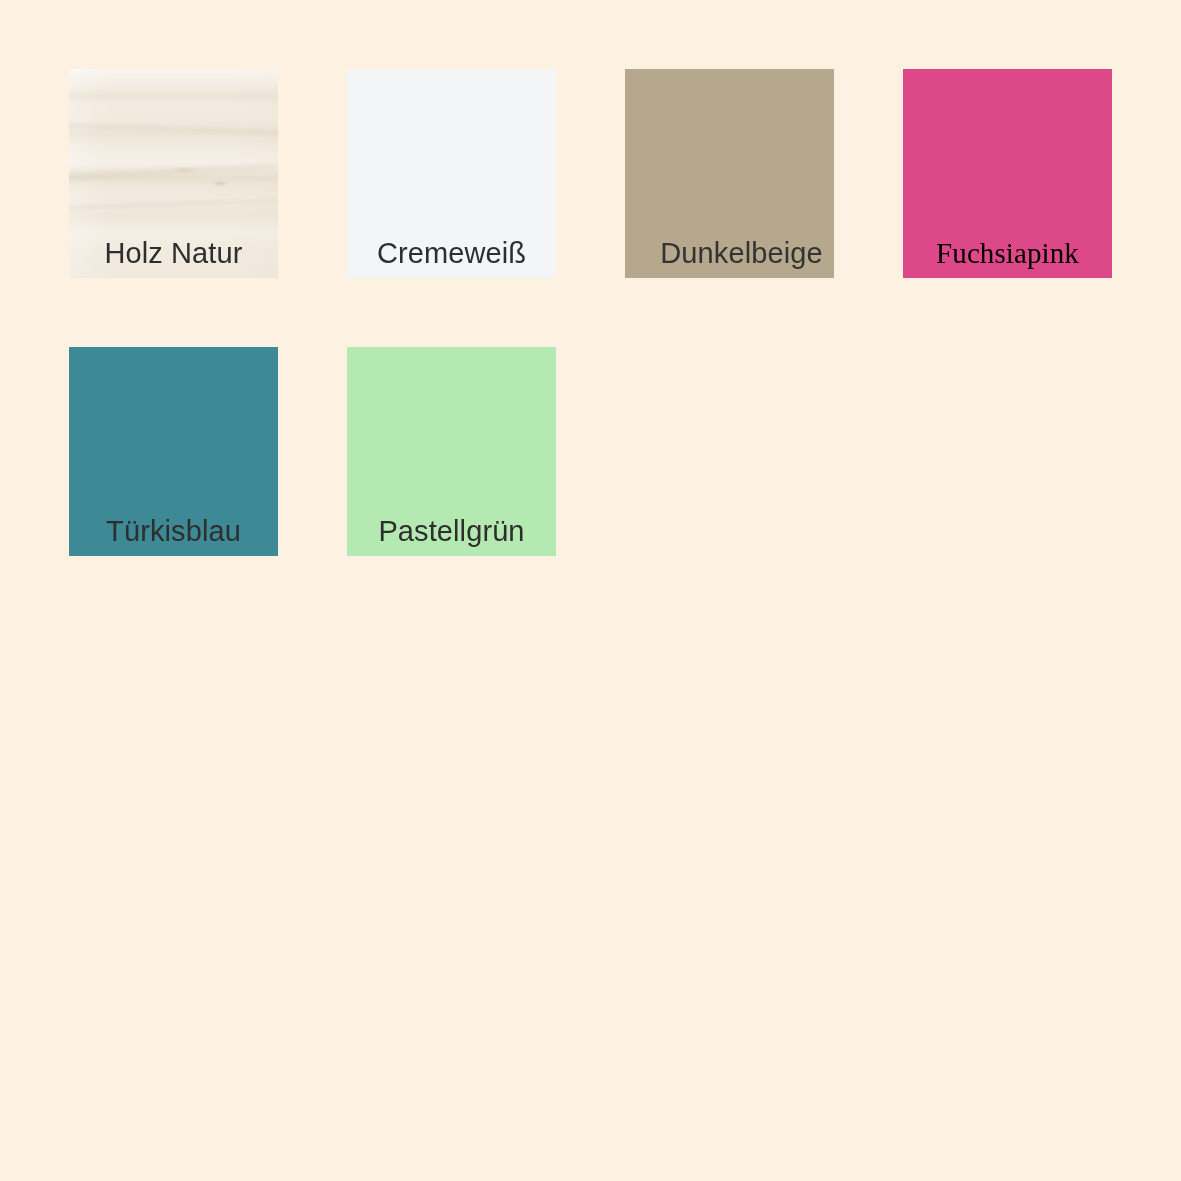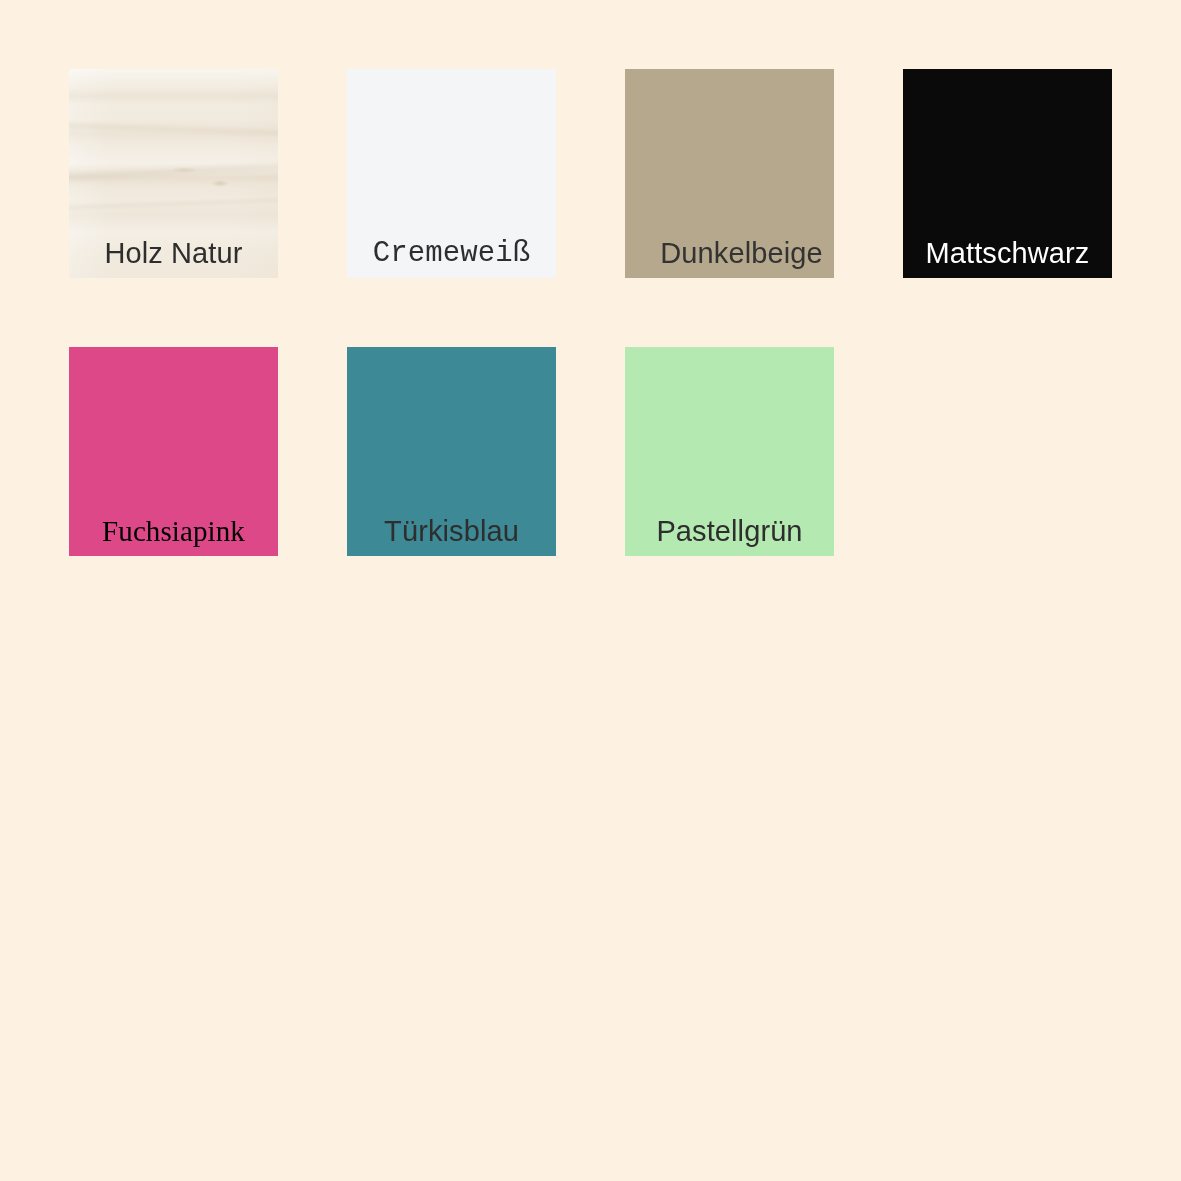--- a/index.html
+++ b/index.html
@@ -125,29 +125,25 @@
 <div id="canvas">
   <div class="swatch-grid">
       <div class="swatch wood">
         <div class="swatch-texture"></div>
         <div class="knot"></div>
         <div class="knot2"></div>
         <div class="swatch-label" style="color: rgb(46, 46, 46);">Holz Natur</div>
       </div>
       <div class="swatch">
         <div class="swatch-texture" style="background: rgb(244, 245, 247);"></div>
-        <div class="swatch-label" style="color: rgb(46, 46, 46); font-family: Liberation Mono, monospace;">Cremeweiß</div>
+        <div class="swatch-label" style="color: rgb(46, 46, 46);">Cremeweiß</div>
       </div>
       <div class="swatch">
         <div class="swatch-texture" style="background: rgb(182, 168, 140);"></div>
         <div class="swatch-label" style="color: rgb(51, 51, 51); padding-left: 24px;">Dunkelbeige</div>
-      </div>
-      <div class="swatch">
-        <div class="swatch-texture" style="background: rgb(10, 10, 10);"></div>
-        <div class="swatch-label" style="color: rgb(255, 255, 255);">Mattschwarz</div>
       </div>
       <div class="swatch">
         <div class="swatch-texture" style="background: rgb(221, 72, 137);"></div>
         <div class="swatch-label" style="color: #000000; font-family: Liberation Serif, serif;">Fuchsiapink</div>
       </div>
       <div class="swatch">
         <div class="swatch-texture" style="background: rgb(61, 137, 149);"></div>
         <div class="swatch-label" style="color: rgb(46, 46, 46);">Türkisblau</div>
       </div>
       <div class="swatch">

